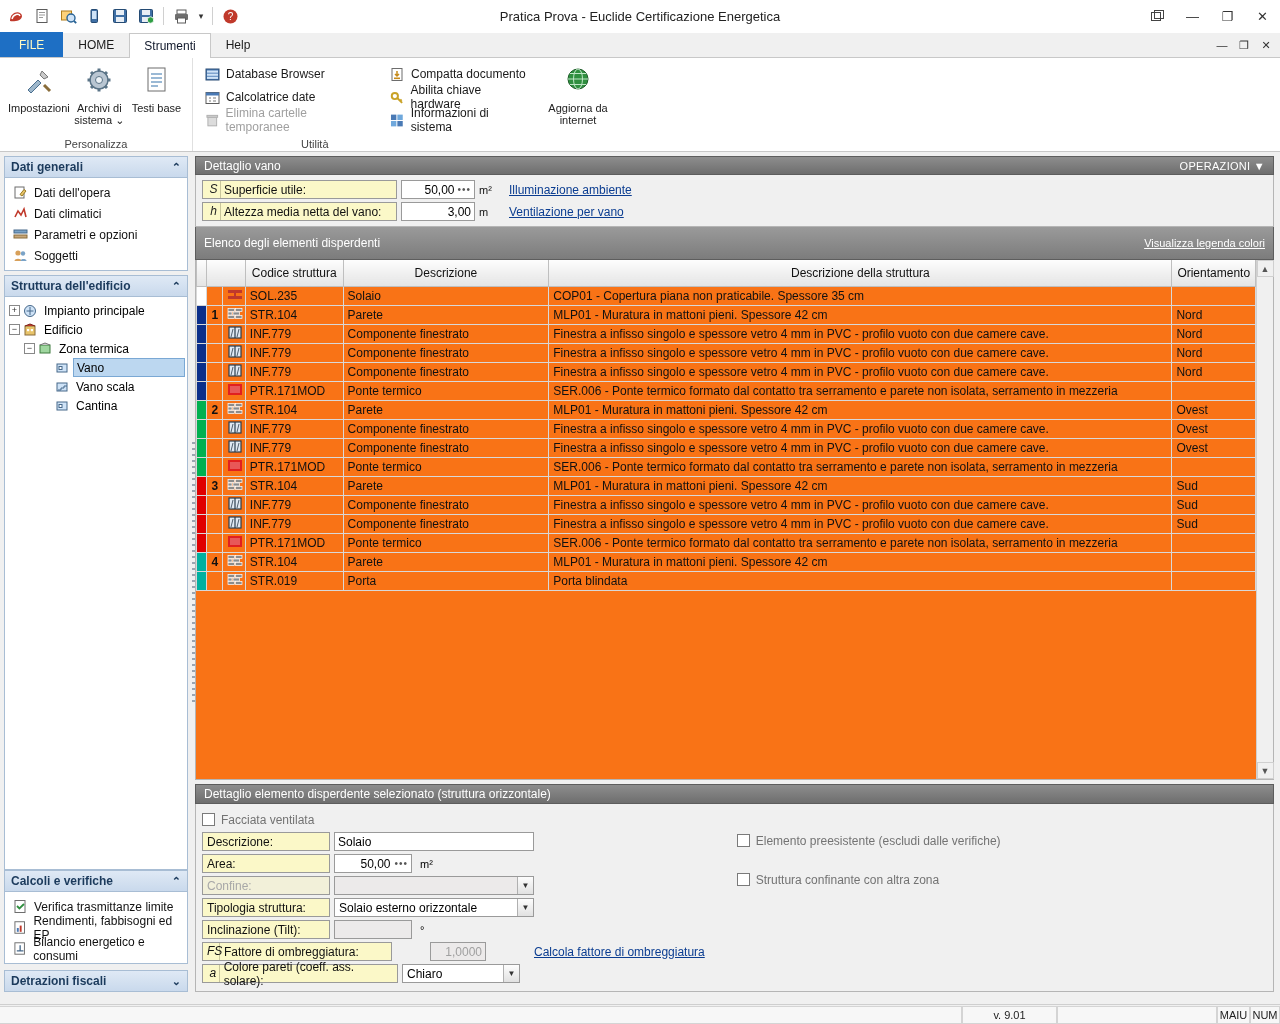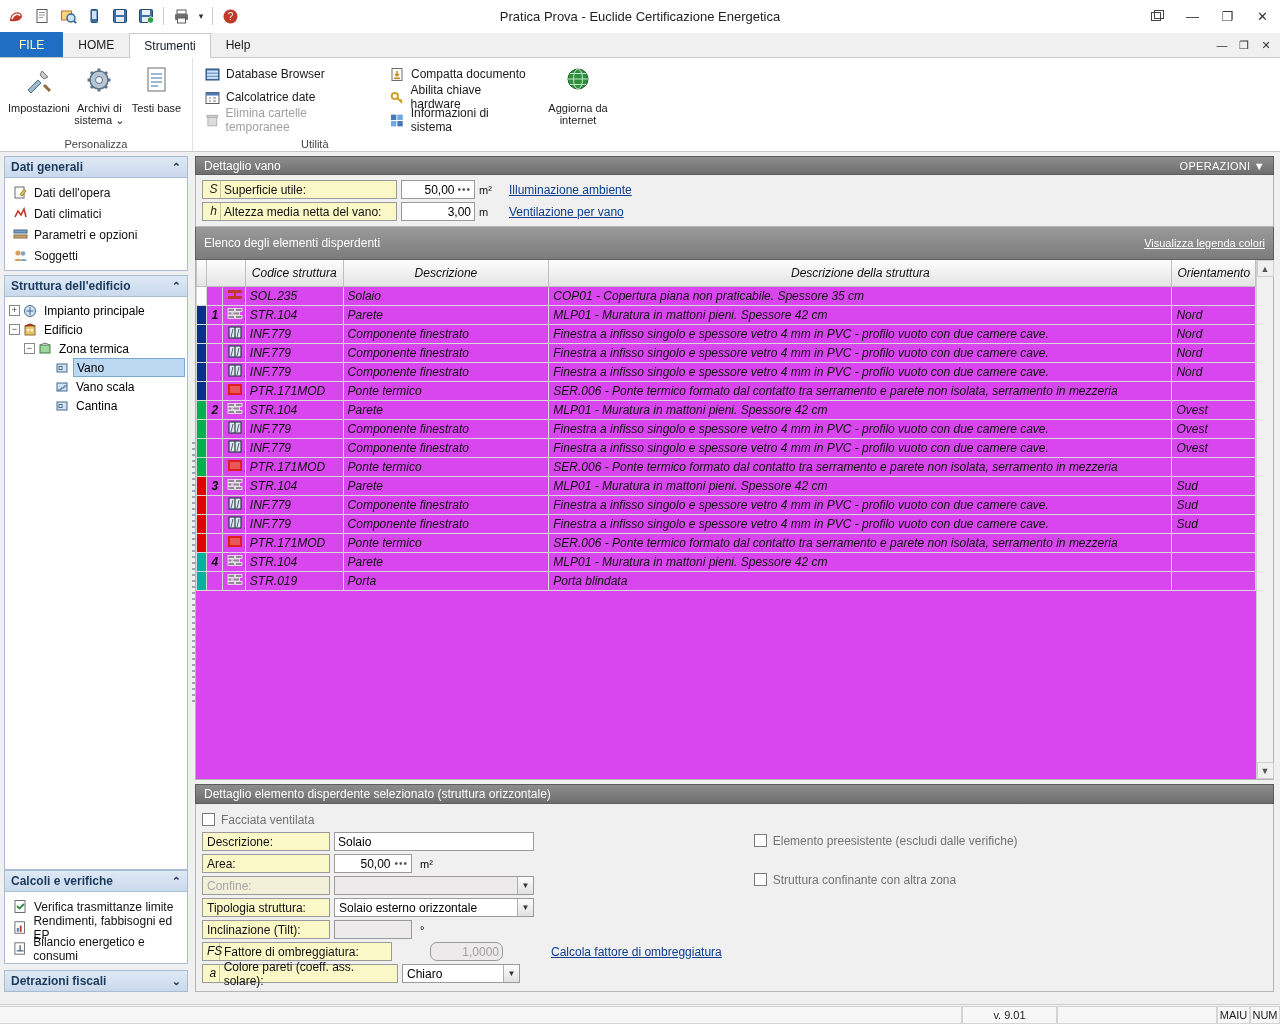--- a/index.html
+++ b/index.html
@@ -127,21 +127,21 @@
   .fnum {
     height: 19px; width: 74px; background: #fff; border: 1px solid #9a9a9a;
     text-align: right; padding: 0 3px; font-size: 12px; display: flex;
     align-items: center; justify-content: flex-end; gap: 3px;
   }
   .fnum .dots3 { color: #555; font-size: 10px; letter-spacing: 1px; }
   .unit { font-size: 11px; color: #111; width: 18px; }
   .link { color: #0b3d91; text-decoration: underline; font-size: 12px; cursor: pointer; }
 
   
-  .table-wrap { border: 1px solid #b5b5b5; border-top: none; background: #d946ef; display: flex; flex-direction: column; height: 546px; font-style: italic; }
+  .table-wrap { border: 1px solid #b5b5b5; border-top: none; background: #f97316; display: flex; flex-direction: column; height: 546px; }
   table.grid { border-collapse: collapse; width: 100%; table-layout: fixed; font-size: 12px; }
   table.grid th {
     background: linear-gradient(#fdfdfd, #e4e4e4);
     border: 1px solid #bfbfbf; border-top: none; height: 26px;
     font-weight: normal; color: #111; font-size: 12px;
   }
   table.grid td {
     border: 1px solid #d8d8d8; height: 19px; padding: 0 4px; color: #111;
     overflow: hidden; white-space: nowrap; text-overflow: ellipsis;
   }
@@ -861,21 +861,21 @@
               <div class="frow" style="margin:0;">
                 <div class="lbl-yellow">Inclinazione (Tilt):</div>
                 <div class="inp dim" style="width:78px;"></div>
                 <span style="font-size:11px;margin-left:4px;">°</span>
               </div>
               <div class="frow" style="margin:0;gap:38px;">
                 <div class="lbl-yellow" style="width:190px;">
                   <span class="pfx">FS</span>
                   <span>Fattore di ombreggiatura:</span>
                 </div>
-                <div class="inp dim" style="width:73px; justify-content:flex-end;border-radius:7px;">1,0000</div>
+                <div class="inp dim" style="width:56px; justify-content:flex-end;">1,0000</div>
                 <span class="link" style="margin-left:10px;">Calcola fattore di ombreggiatura</span>
               </div>
               <div class="frow" style="margin:0;">
                 <div class="lbl-yellow" style="width:196px;">
                   <span class="pfx">a</span>
                   <span>Colore pareti (coeff. ass. solare):</span>
                 </div>
                 <div class="sel" style="width:118px;">
                   <span>Chiaro</span>
                   <span class="arw">▼</span>

